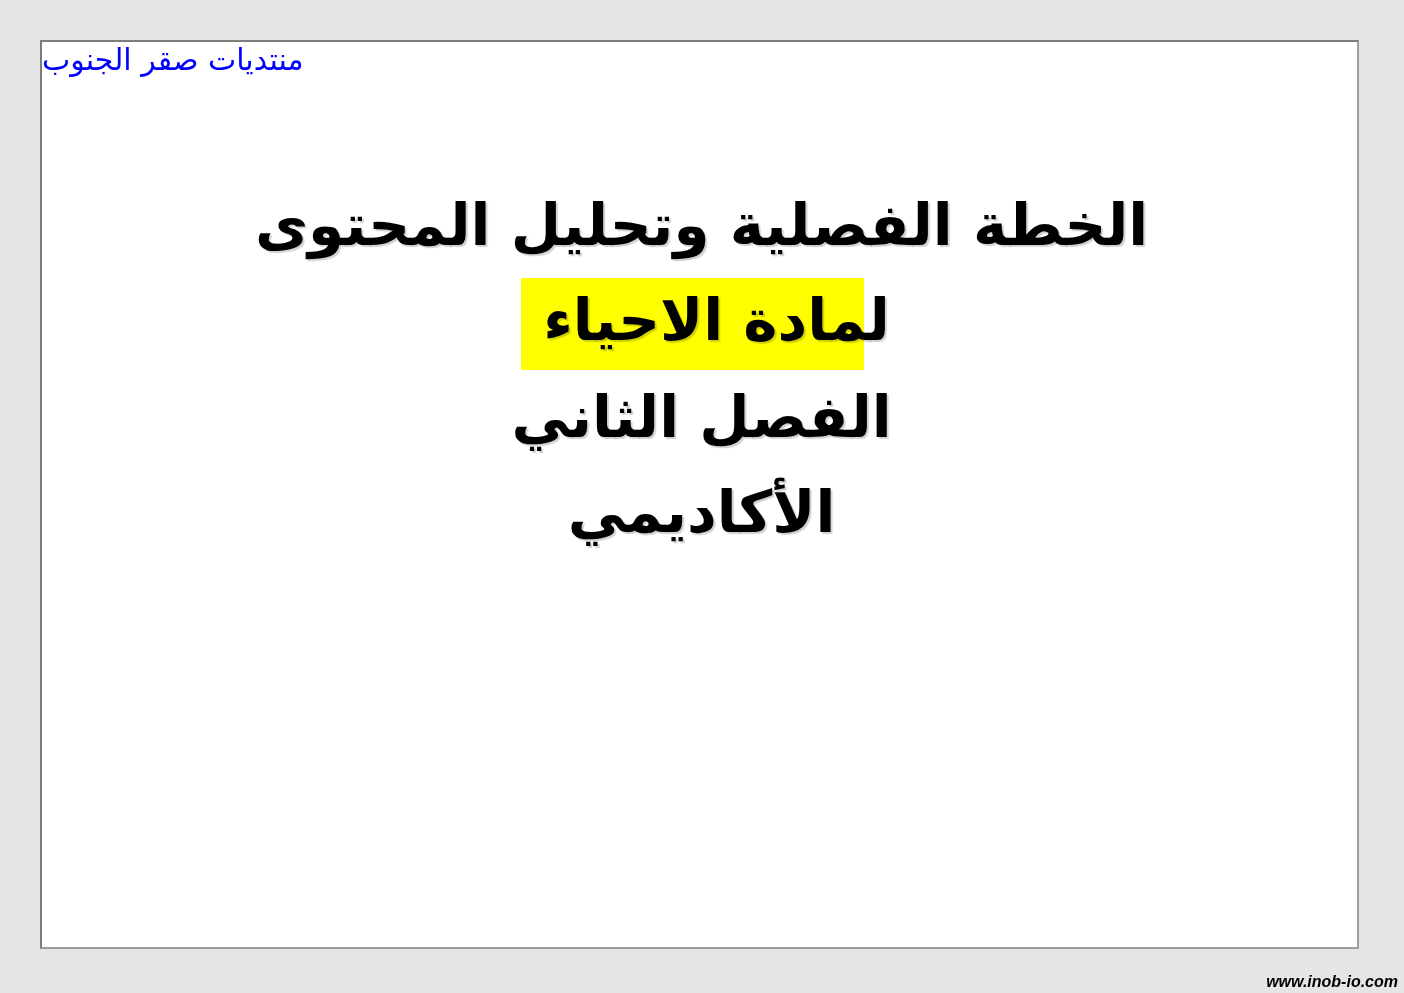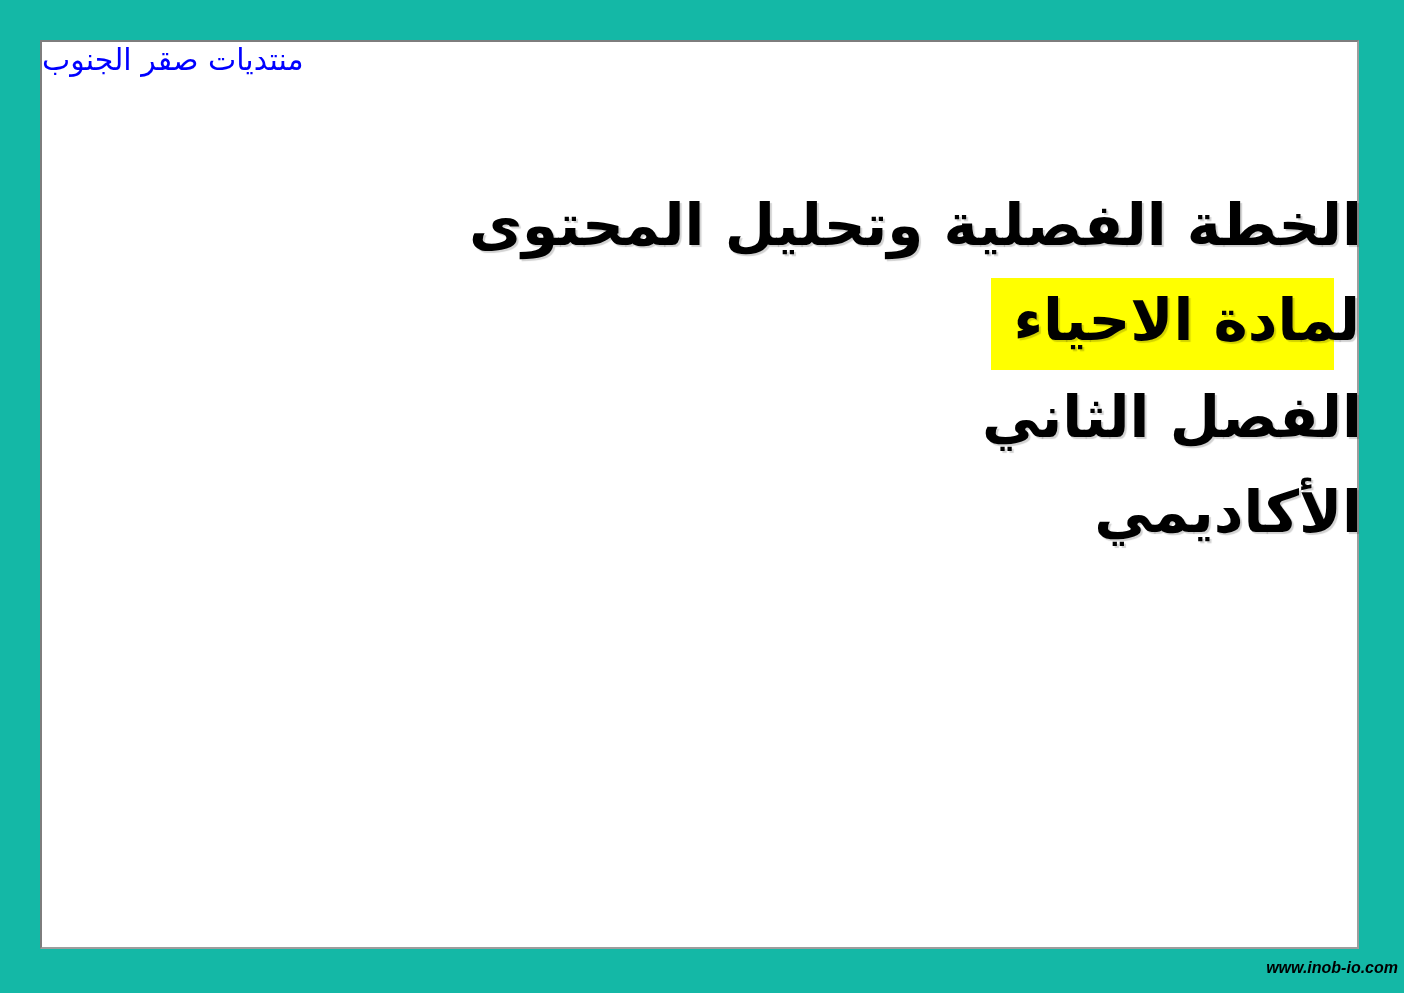--- a/index.html
+++ b/index.html
@@ -8,21 +8,21 @@
     background: #ffffff;
     width: 1404px;
     height: 993px;
     overflow: hidden;
     font-family: "DejaVu Sans", sans-serif;
   }
   .page {
     position: relative;
     width: 1404px;
     height: 993px;
-    background: #14b8a6;
+    background: #e5e5e5;
   }
   
   .slide-frame {
     position: absolute;
     left: 40px;
     top: 40px;
     width: 1319px;
     height: 909px;
     border: 2px solid;
     border-color: #7d7d7d #9d9d9d #9d9d9d #7d7d7d;
@@ -40,20 +40,21 @@
     line-height: 36px;
     white-space: nowrap;
     font-family: "DejaVu Sans", sans-serif;
   }
   
   .title-block {
     position: absolute;
     left: 41px;
     top: 178px;
     width: 1321px;
+    text-align: center;
     direction: rtl;
     color: #000000;
     font-weight: bold;
     font-size: 58px;
     line-height: 95px;
     font-family: "DejaVu Sans", sans-serif;
     text-shadow: 2px 2px 1px rgba(0,0,0,0.18);
   }
   .title-line {
     white-space: nowrap;
@@ -66,21 +67,21 @@
                 #ffff00 0,
                 #ffff00 calc(100% - 28px),
                 transparent calc(100% - 28px));
     line-height: 72px;
     margin-left: 10px;
   }
   
   .site-watermark {
     position: absolute;
     right: 6px;
-    bottom: 16px;
+    bottom: 2px;
     font-family: "Liberation Sans", sans-serif;
     font-weight: bold;
     font-style: italic;
     font-size: 16px;
     color: #000000;
     white-space: nowrap;
   }
 </style>
 </head>
 <body>

